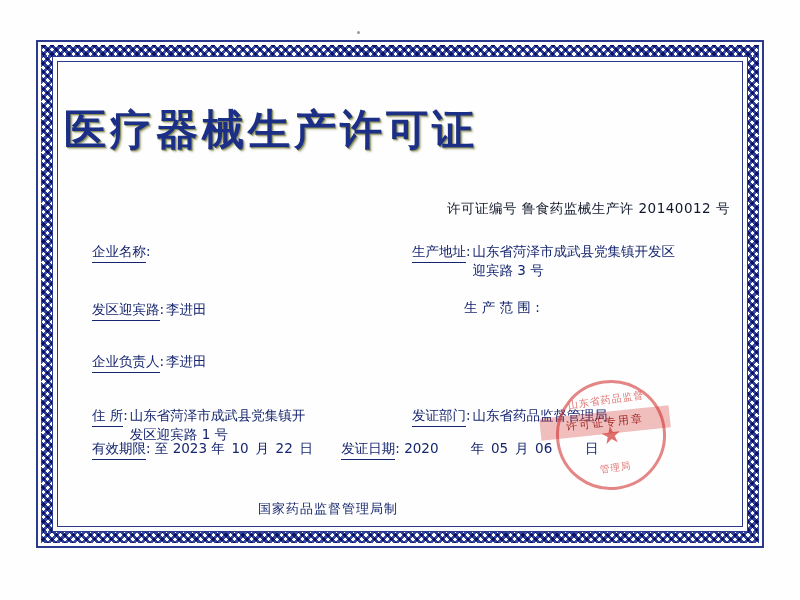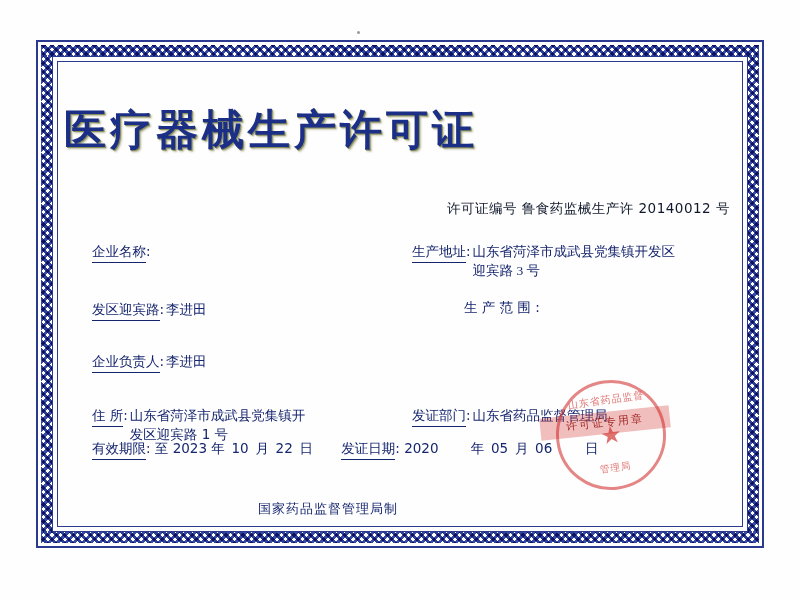--- a/index.html
+++ b/index.html
@@ -252,21 +252,21 @@
     </div>
 
     <div class="field f-left row-flex" style="top:174px; width:300px;">
       <span class="label">企业名称</span>
       <span class="label nounderline">:</span>
     </div>
 
     <div class="field f-right row-flex" style="top:174px; width:320px;">
       <span class="label">生产地址</span>
       <span class="label nounderline">:</span>
-      <span class="value" style="max-width:216px;font-family:Liberation Serif, serif;">山东省菏泽市成武县党集镇开发区
+      <span class="value" style="max-width:216px;">山东省菏泽市成武县党集镇开发区
 迎宾路 3 号</span>
     </div>
 
     <div class="field f-left row-flex" style="top:232px;">
       <span class="label">发区迎宾路</span>
       <span class="label nounderline">:</span>
       <span class="value">李进田</span>
     </div>
 
     <div class="field" style="left:400px; top:230px;">

